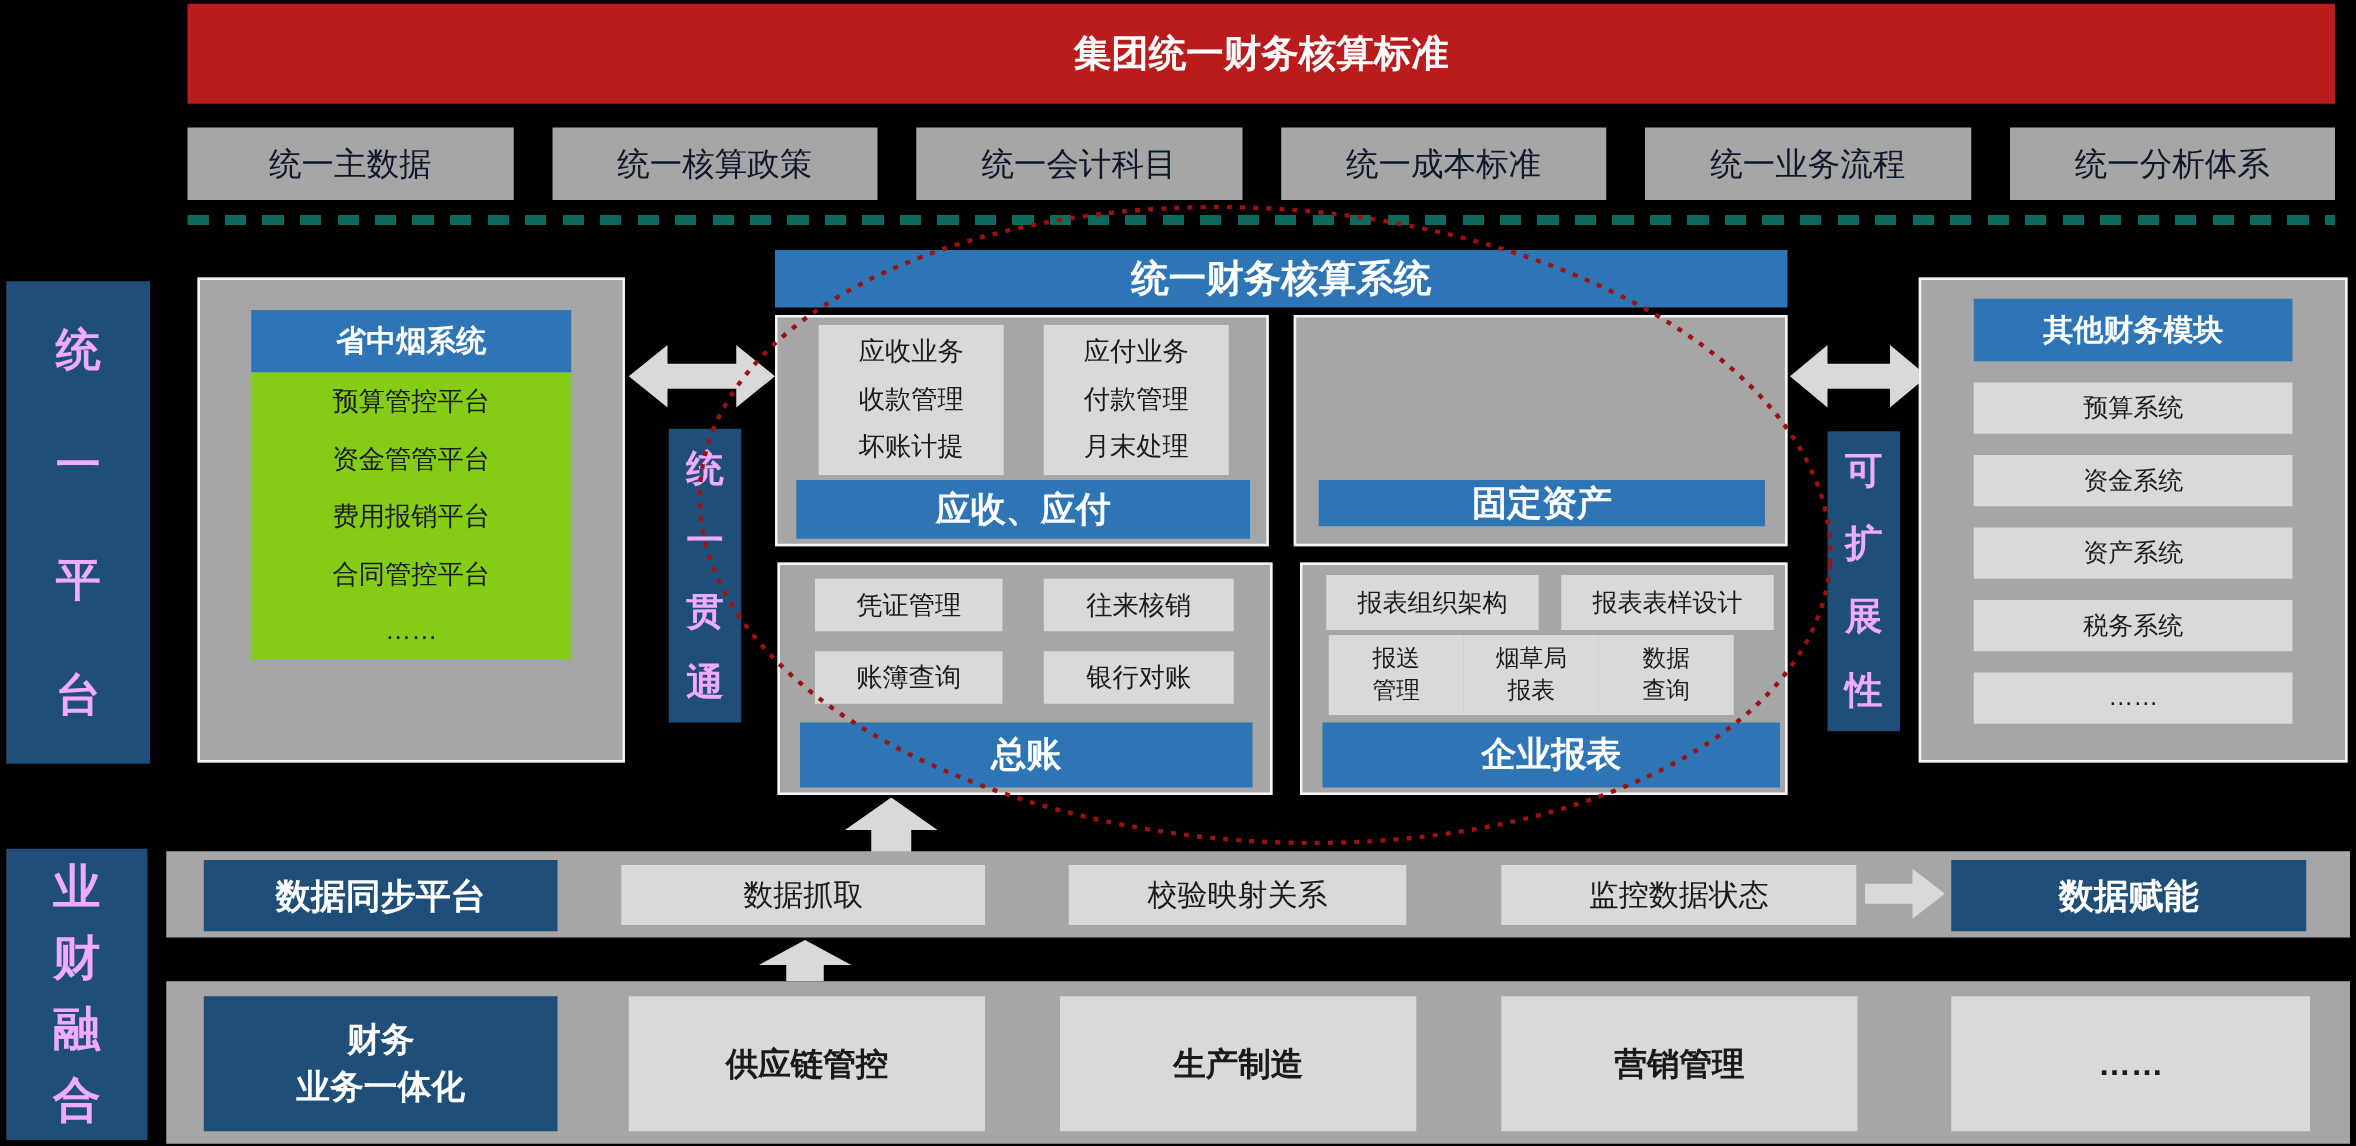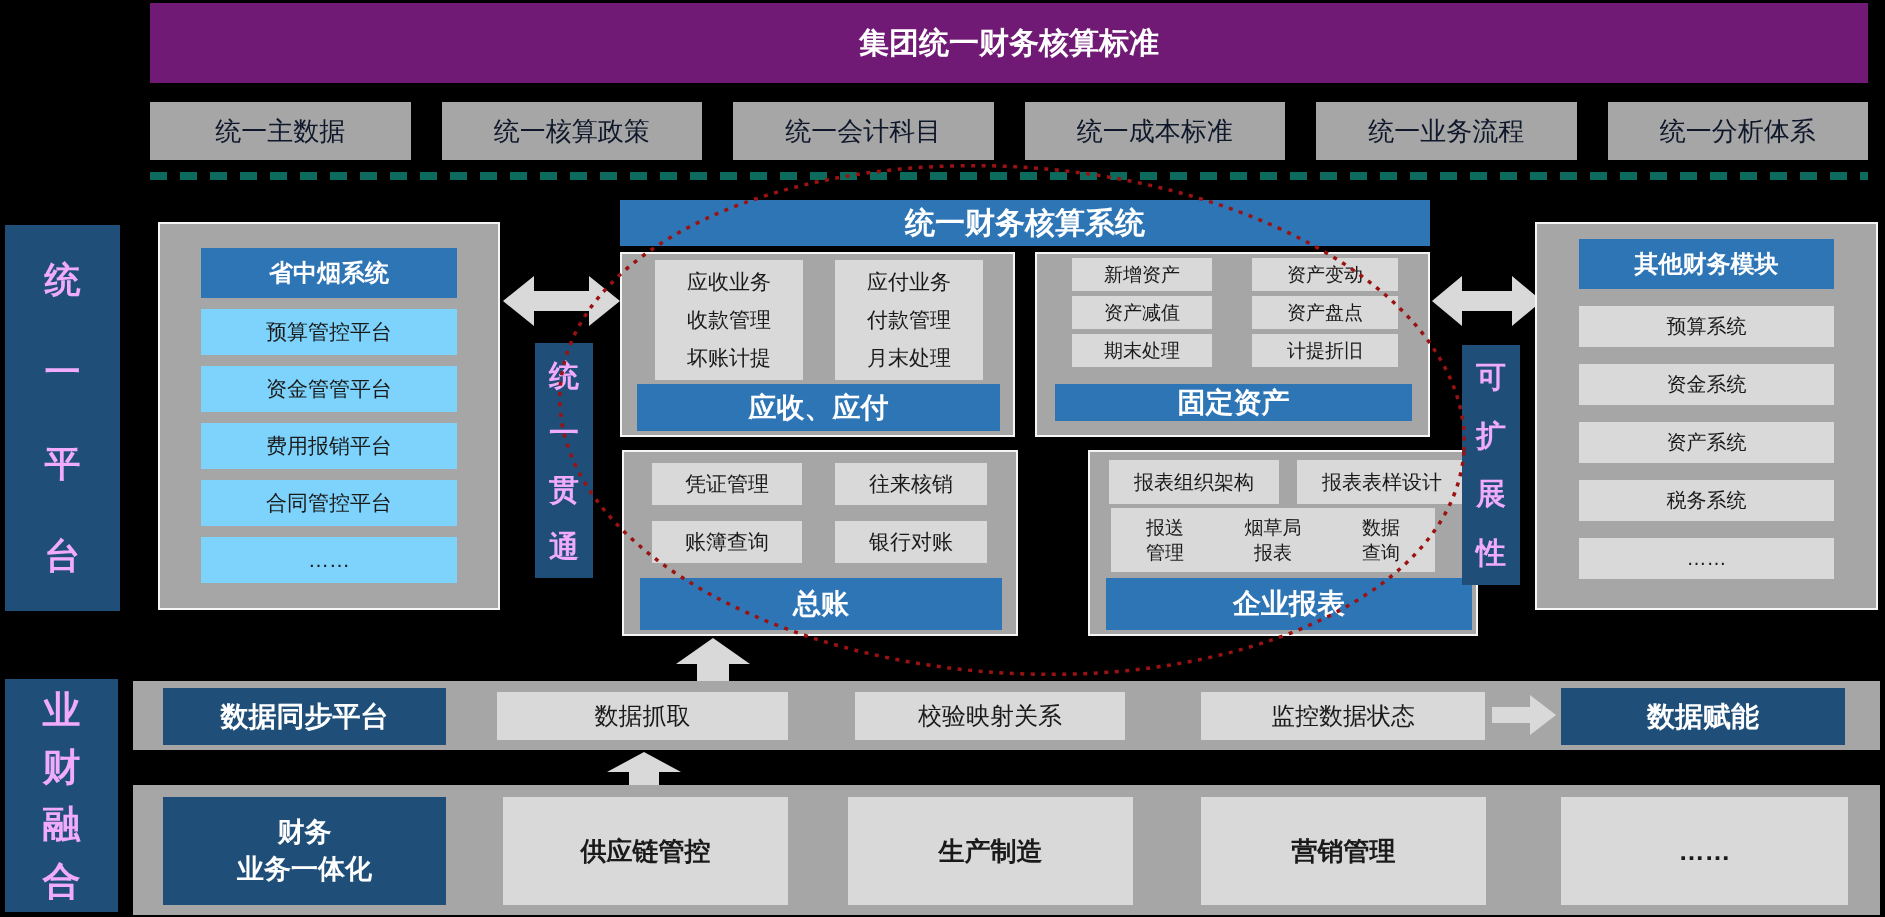--- a/index.html
+++ b/index.html
@@ -5,21 +5,21 @@
   html,body{margin:0;padding:0;background:#000;}
   *{box-sizing:border-box;}
   .canvas{
     position:relative;width:1885px;height:917px;background:#000;overflow:hidden;
     font-family:"Liberation Sans",sans-serif;color:#1a1a1a;
   }
   .abs{position:absolute;}
   .ctr{display:flex;align-items:center;justify-content:center;text-align:center;}
 
   
-  #banner{left:150px;top:3px;width:1718px;height:80px;background:#701a75;color:#fff;font-size:30px;font-weight:bold;}
+  #banner{left:150px;top:3px;width:1718px;height:80px;background:#b91c1c;color:#fff;font-size:30px;font-weight:bold;}
   #standards{left:150px;top:102px;width:1718px;height:58px;display:flex;gap:31px;}
   .std-box{flex:1;background:#A6A6A6;color:#0f172a;font-size:26px;font-weight:500;display:flex;align-items:center;justify-content:center;}
   #dash{left:150px;top:172px;width:1718px;height:8px;
     background:repeating-linear-gradient(90deg,#0C6B5C 0 17px,transparent 17px 30px);}
 
   
   .vbar{background:#1F4E79;color:#f0abfc;font-weight:bold;display:flex;align-items:center;justify-content:center;}
   .vtxt{width:1.1em;word-break:break-all;text-align:center;}
   #vbarL{left:5px;top:225px;width:115px;height:386px;font-size:36px;}
   #vbarL .vtxt{line-height:2.55;}
@@ -27,21 +27,21 @@
   #vbarM .vtxt{line-height:1.9;}
   #vbarR{left:1462px;top:345px;width:58px;height:240px;font-size:30px;}
   #vbarR .vtxt{line-height:1.95;}
   #vbarB{left:5px;top:679px;width:113px;height:233px;font-size:38px;}
   #vbarB .vtxt{line-height:1.5;}
 
   
   .gpanel{background:#A6A6A6;border:2px solid #F5F5F5;display:flex;flex-direction:column;align-items:center;}
   #panelL{left:158px;top:222px;width:342px;height:388px;}
   #panelL .hdr{margin-top:24px;width:256px;height:50px;background:#2E75B6;color:#fff;font-size:24px;font-weight:bold;}
-  #panelL .item{margin-top:11px;width:256px;height:46px;background:#7dd3fc;font-size:21px;}
+  #panelL .item{width:256px;height:46px;background:#84cc16;font-size:21px;}
   #panelR{left:1535px;top:222px;width:343px;height:388px;}
   #panelR .hdr{margin-top:15px;width:255px;height:50px;background:#2E75B6;color:#fff;font-size:24px;font-weight:bold;}
   #panelR .item{margin-top:17px;width:255px;height:41px;background:#D9D9D9;font-size:20px;}
 
   
   #sysBanner{left:620px;top:200px;width:810px;height:46px;background:#2E75B6;color:#fff;font-size:30px;font-weight:bold;}
   .mpanel{position:absolute;background:#A6A6A6;border:2px solid #F5F5F5;}
   .ftr{position:absolute;background:#2E75B6;color:#fff;font-weight:bold;font-size:28px;}
   #pArap{left:620px;top:252px;width:395px;height:185px;}
   .arap-col{position:absolute;top:6px;width:148px;height:120px;background:#D9D9D9;display:flex;flex-direction:column;justify-content:center;}
@@ -49,21 +49,21 @@
   #arapC1{left:33px;} #arapC2{left:213px;}
   #pArap .ftr{left:15px;top:130px;width:363px;height:47px;}
   #pFixed{left:1035px;top:252px;width:395px;height:185px;}
   #faGrid{position:absolute;left:35px;top:4px;display:grid;grid-template-columns:140px 146px;column-gap:40px;row-gap:5px;}
   #faGrid .cell{height:33px;background:#D9D9D9;font-size:19px;display:flex;align-items:center;justify-content:center;}
   #pFixed .ftr{left:18px;top:130px;width:357px;height:37px;}
   #pGl{left:622px;top:450px;width:396px;height:186px;}
   #glGrid{position:absolute;left:28px;top:11px;display:grid;grid-template-columns:150px 152px;column-gap:33px;row-gap:16px;}
   #glGrid .cell{height:42px;background:#D9D9D9;font-size:21px;display:flex;align-items:center;justify-content:center;}
   #pGl .ftr{left:16px;top:126px;width:362px;height:52px;}
-  #pRep{left:1040px;top:450px;width:390px;height:186px;margin-left:48px;}
+  #pRep{left:1040px;top:450px;width:390px;height:186px;}
   #repR1{position:absolute;left:19px;top:8px;display:flex;gap:18px;}
   #repR1 .cell{width:170px;height:44px;background:#D9D9D9;font-size:20px;display:flex;align-items:center;justify-content:center;}
   #repR2{position:absolute;left:21px;top:56px;display:flex;gap:0;}
   #repR2 .cell{width:108px;height:64px;background:#D9D9D9;font-size:19px;line-height:25px;display:flex;flex-direction:column;align-items:center;justify-content:center;}
   #pRep .ftr{left:16px;top:126px;width:366px;height:52px;}
 
   
   .arrow{fill:#D9D9D9;}
   #arrowL{left:503px;top:272px;} #arrowR{left:1432px;top:272px;}
   #upBig{left:676px;top:638px;} #upSmall{left:607px;top:752px;}
@@ -133,28 +133,20 @@
     </div>
     <div class="arap-col" id="arapC2">
       <div>应付业务</div>
       <div>付款管理</div>
       <div>月末处理</div>
     </div>
     <div class="ftr ctr">应收、应付</div>
   </div>
 
   <div class="mpanel" id="pFixed">
-    <div id="faGrid">
-      <div class="cell">新增资产</div>
-      <div class="cell">资产变动</div>
-      <div class="cell">资产减值</div>
-      <div class="cell">资产盘点</div>
-      <div class="cell">期末处理</div>
-      <div class="cell">计提折旧</div>
-    </div>
     <div class="ftr ctr">固定资产</div>
   </div>
 
   <div class="mpanel" id="pGl">
     <div id="glGrid">
       <div class="cell">凭证管理</div>
       <div class="cell">往来核销</div>
       <div class="cell">账簿查询</div>
       <div class="cell">银行对账</div>
     </div>

